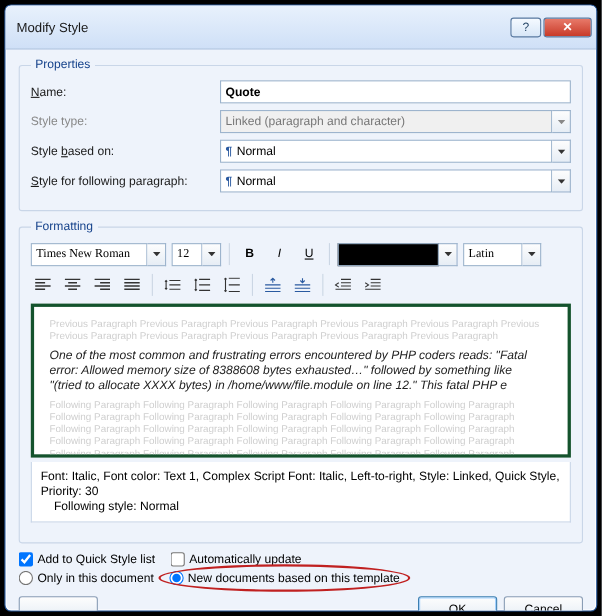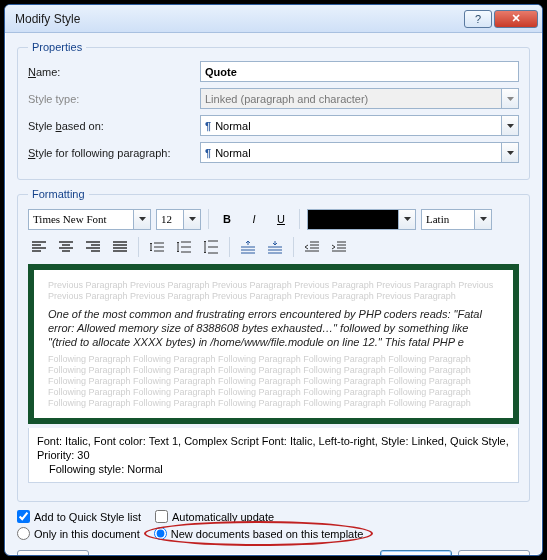--- a/index.html
+++ b/index.html
@@ -1,18 +1,18 @@
 <!DOCTYPE html>
 <html><head>
 <meta charset="utf-8">
 <style>
 * { box-sizing: border-box; font-family: "Segoe UI", Tahoma, sans-serif; font-size: 11px; }
 body { margin: 0; background: #000; padding: 4px; }
 .window { width: 539px; height: 552px; background: #eef3fb; border: 1px solid #2a5a9c; border-radius: 6px; overflow: hidden; box-shadow: 0 0 0 1px #fff inset; }
-.titlebar { height: 28px; background: linear-gradient(#e8f1fc, #cfe0f7); display: flex; align-items: center; padding: 0 4px 0 10px; border-bottom: 1px solid #a8c0e0; }
+.titlebar { height: 40px; background: linear-gradient(#e8f1fc, #cfe0f7); display: flex; align-items: center; padding: 0 4px 0 10px; border-bottom: 1px solid #a8c0e0; }
 .titlebar .title { flex: 1; color: #1a1a1a; font-size: 12px; }
 .titlebar .btn { width: 28px; height: 18px; margin-left: 2px; border: 1px solid #5a7aa0; border-radius: 3px; display: flex; align-items: center; justify-content: center; background: linear-gradient(#f5faff,#d7e6f7); color: #2a4a6a; font-size: 11px; cursor: default; }
 .titlebar .btn.close { width: 44px; background: linear-gradient(#e87a6a,#c83a28); color: #fff; font-weight: bold; }
 .body { padding: 8px 12px 10px; }
 fieldset { border: 1px solid #c9d6e8; border-radius: 3px; margin: 0 0 8px; padding: 8px 10px 10px; }
 legend { padding: 0 4px; color: #15428b; }
 .row { display: flex; align-items: center; margin-bottom: 6px; }
 .row label { width: 172px; color: #1a1a1a; }
 .row label.disabled { color: #888; }
 .row label .ul { text-decoration: underline; }
@@ -25,21 +25,21 @@
 .para-icon { color: #2a5aa0; font-weight: bold; }
 .toolbar { display: flex; align-items: center; gap: 5px; margin-bottom: 6px; flex-wrap: wrap; }
 .toolbar .sep { width: 1px; height: 20px; background: #cbd6e4; margin: 0 2px; }
 .tbtn { min-width: 22px; height: 22px; border: 1px solid transparent; display: flex; align-items: center; justify-content: center; border-radius: 2px; }
 .fontcombo { display: flex; }
 .fontcombo .val { width: 106px; height: 21px; border: 1px solid #9db4cd; background: #fff; padding: 2px 4px; display: flex; align-items: center; font-family: "Times New Roman", serif; }
 .sizecombo .val { width: 28px; }
 .colorcombo { display: flex; }
 .colorcombo .sw { width: 92px; height: 21px; border: 1px solid #9db4cd; background: #000; }
 .scriptcombo .val { width: 54px; }
-.preview { border: 6px solid #14532d; background: #fff; height: 160px; padding: 10px 14px; overflow: hidden; margin-bottom: 4px; }
+.preview { border: 3px solid #14532d; background: #fff; height: 140px; padding: 10px 14px; overflow: hidden; margin-bottom: 4px; }
 .preview .ghost { color: #cfcfcf; font-size: 9px; line-height: 11px; white-space: nowrap; overflow: hidden; }
 .preview .sample { font-family: "Times New Roman", serif; font-style: italic; color: #222; font-size: 11px; line-height: 14px; margin: 5px 0; }
 .desc { border: 1px solid #c9d6e8; border-top: 0; background: #fff; padding: 6px 8px; font-size: 11px; line-height: 14px; margin-bottom: 8px; }
 .checks { display: flex; align-items: center; gap: 14px; margin-bottom: 4px; }
 .checks label, .radios label { display: flex; align-items: center; gap: 4px; }
 .radios { display: flex; align-items: center; gap: 14px; margin-bottom: 10px; }
 .ellipse { position: relative; }
 .ellipse::after { content: ""; position: absolute; left: -10px; right: -10px; top: -6px; bottom: -6px; border: 2.5px solid #c02020; border-radius: 50%; pointer-events: none; }
 .footer { display: flex; align-items: center; }
 .footer .spacer { flex: 1; }
@@ -102,21 +102,21 @@
               </svg>
             </div>
           </div>
       </div>
     </fieldset>
 
     <fieldset>
       <legend>Formatting</legend>
       <div class="toolbar">
         <div class="fontcombo">
-            <div class="val">Times New Font</div>
+            <div class="val">Times New Roman</div>
             <div class="arr">
               <svg viewBox="0 0 7 4">
                 <path d="M0 0 L3.5 4 L7 0" fill="#333"></path>
               </svg>
             </div>
           </div>
         <div class="fontcombo sizecombo">
             <div class="val">12</div>
             <div class="arr">
               <svg viewBox="0 0 7 4">

